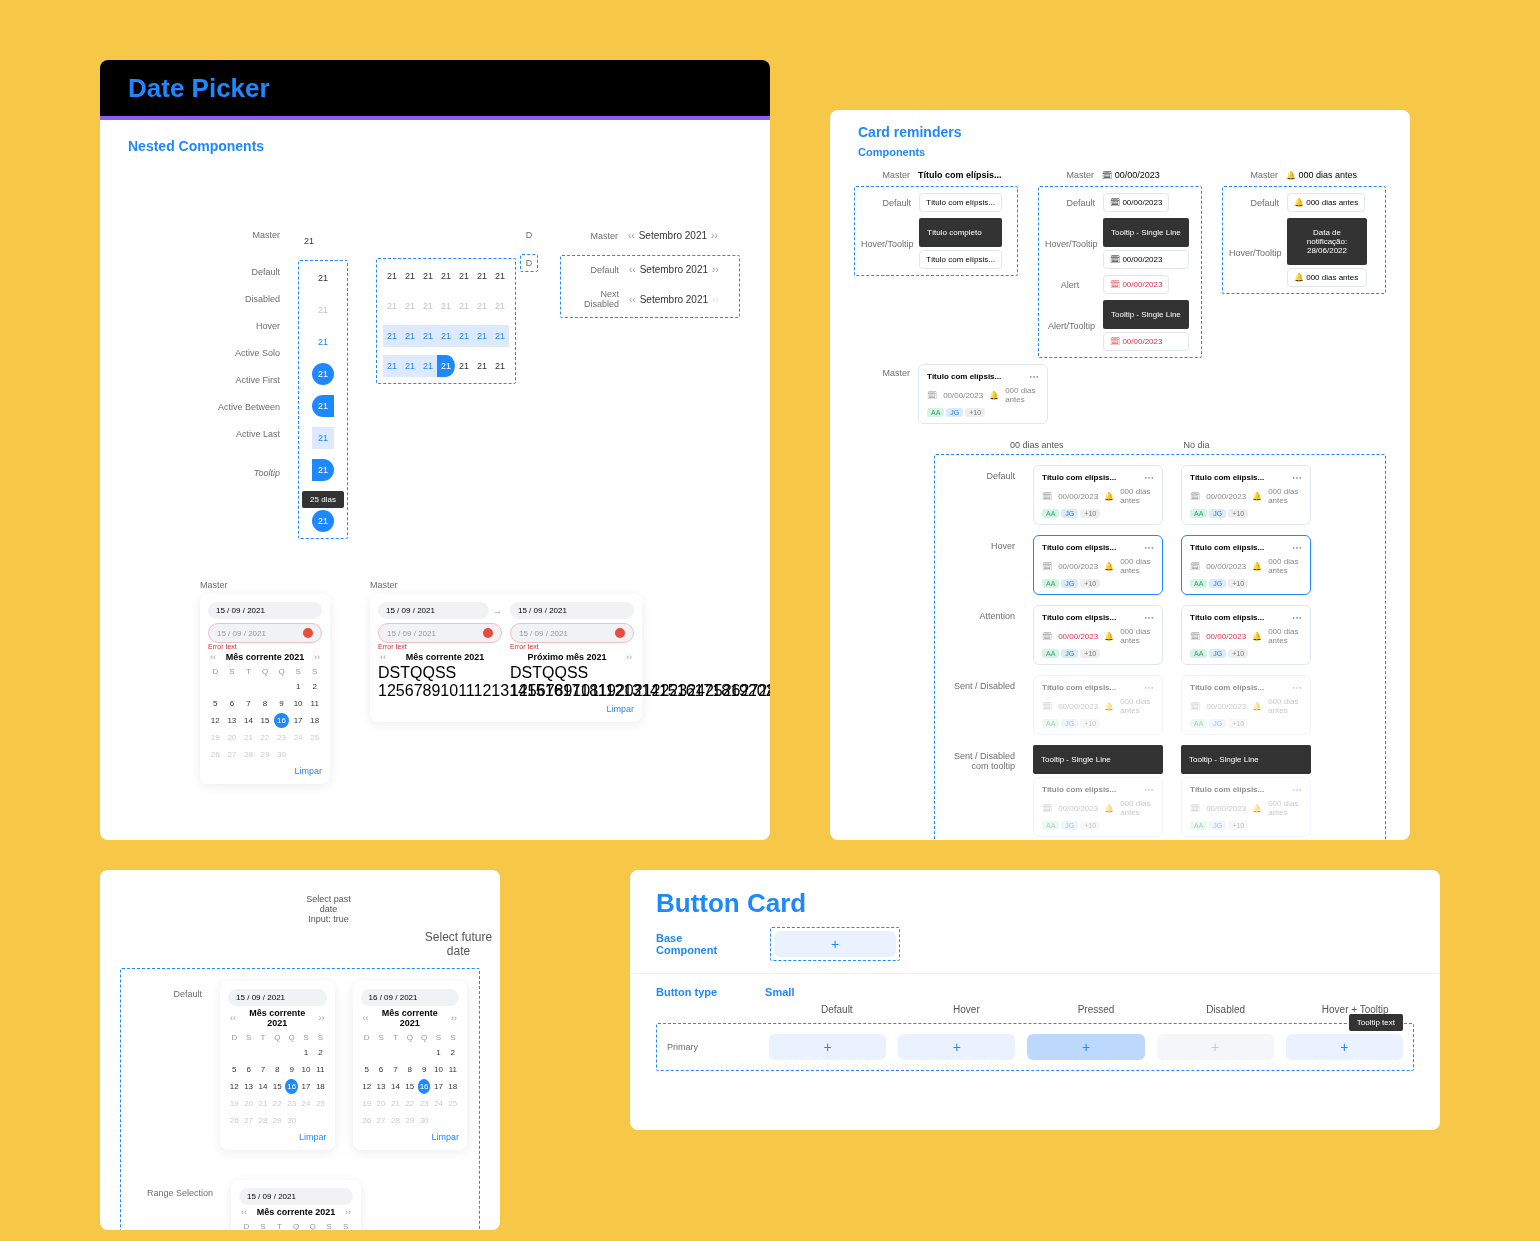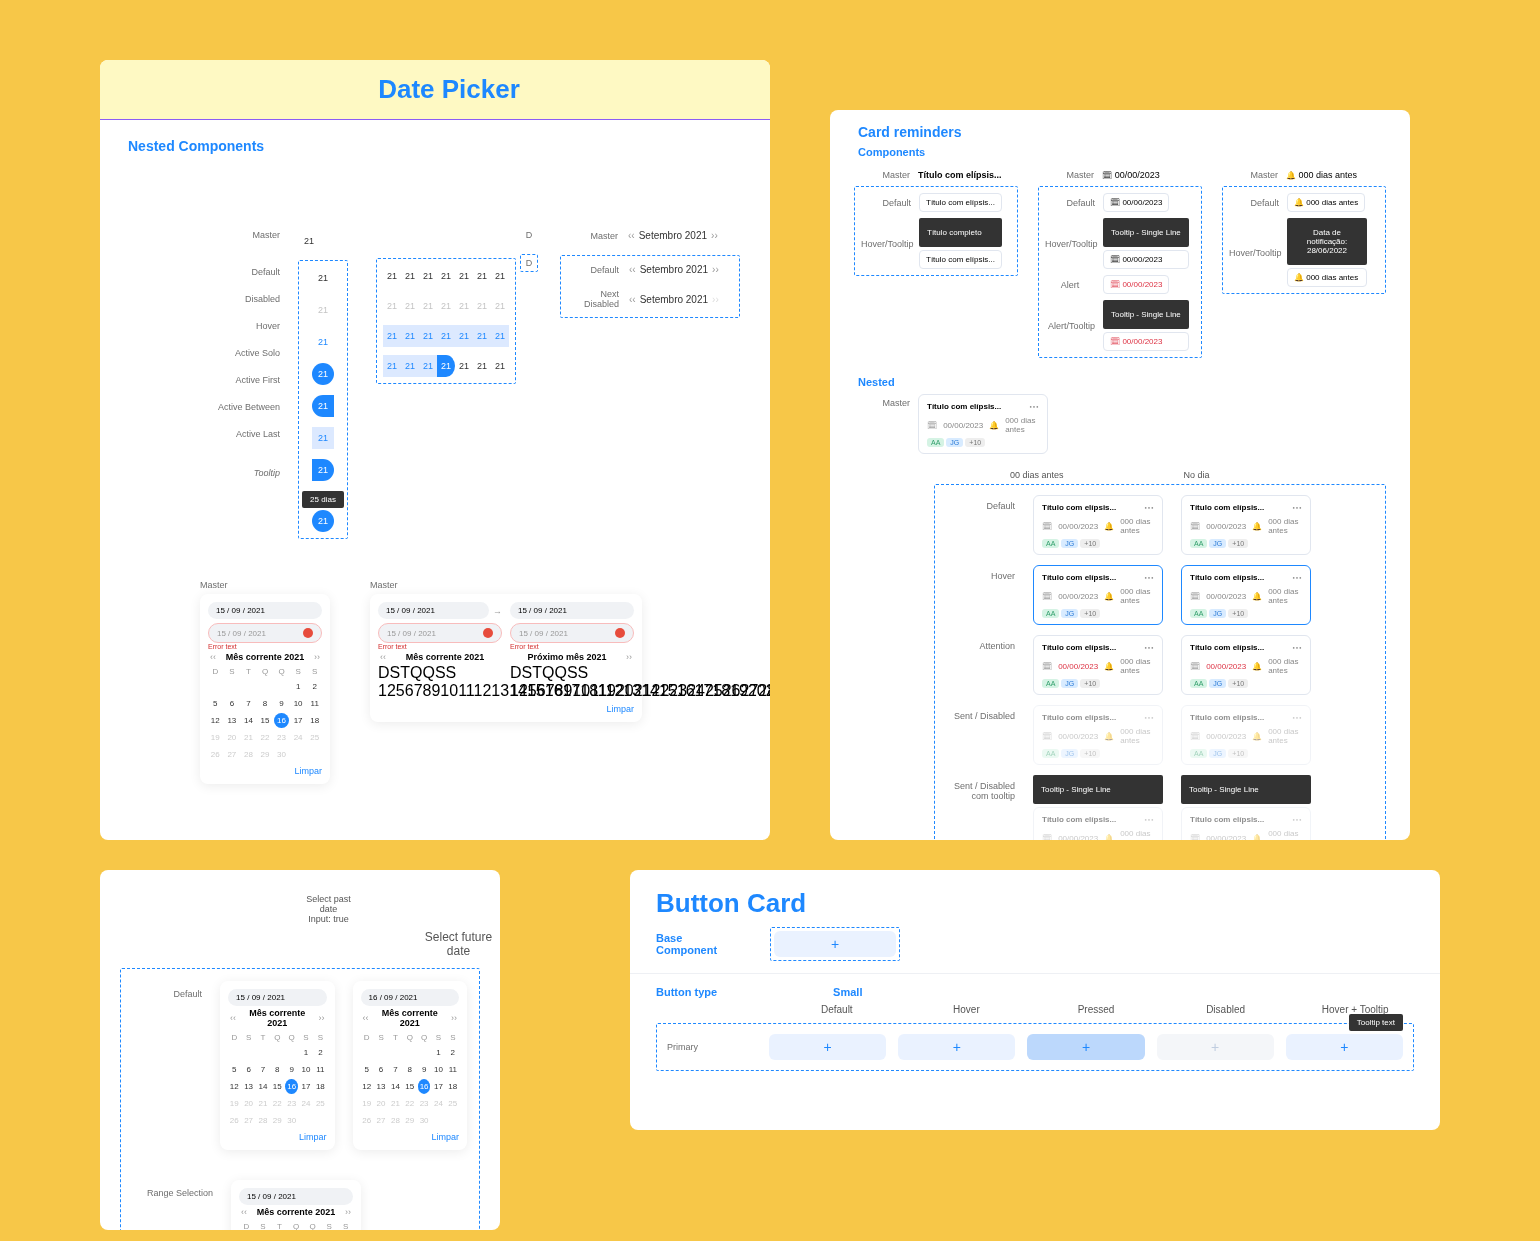--- a/index.html
+++ b/index.html
@@ -1,19 +1,19 @@
 <!DOCTYPE html>
 <html><head>
 <meta charset="utf-8">
 <style>
   * { box-sizing: border-box; margin: 0; padding: 0; }
   body { background: #f7c748; font-family: -apple-system, BlinkMacSystemFont, 'Segoe UI', Arial, sans-serif; width: 1540px; height: 1241px; overflow: hidden; position: relative; }
   .panel { background: #fff; border-radius: 8px; position: absolute; overflow: hidden; }
   .panel-title { color: #1e88ff; font-size: 26px; font-weight: 700; }
-  .panel-subhead { background: #fef9c3; height: 60px; border-bottom: 1px solid #8b5cf6; justify-content: center; }
+  .panel-subhead { background: #000000; height: 60px; border-bottom: 4px solid #8b5cf6; }
   .section-label { color: #1e88ff; font-size: 14px; font-weight: 600; padding: 18px 28px 6px; }
   .section-sub { color: #1e88ff; font-size: 11px; font-weight: 600; padding: 0 28px 6px; }
   .dashed-box { border: 1px dashed #1e88ff; border-radius: 2px; }
   .small-label { color: #6e6e6e; font-size: 9px; text-align: right; }
   .row { display: flex; align-items: center; }
   .day-cell { width: 22px; height: 22px; display: inline-flex; align-items: center; justify-content: center; font-size: 9px; color: #333; border-radius: 50%; }
   .day-cell.blue { color: #1e88ff; }
   .day-cell.solid { background: #1e88ff; color: #fff; }
   .day-cell.between { background: #dce9ff; color: #1e88ff; border-radius: 0; }
   .day-cell.first { background: #1e88ff; color: #fff; border-radius: 50% 0 0 50%; }
@@ -510,21 +510,20 @@
             <span class="small-label" style="width:50px;">Hover/Tooltip</span>
           <div style="display:flex;flex-direction:column;gap:3px;">
               <span class="tt-strip" style="white-space:normal;width:80px;text-align:center;">Data de notificação: 28/06/2022</span>
               <span class="tiny-box"><span class="icon-bell"></span> <span>000 dias antes</span></span>
             </div>
         </div>
       </div>
     </div>
   </div>
 
-  <div class="section-sub" style="padding-top:12px;">Nested</div>
 
   <div style="padding:0 24px;">
     <div class="row" style="gap:8px;align-items:flex-start;">
       <span class="small-label" style="width:56px;padding-top:4px;">Master</span>
       <div class="card-rem">
         <div class="title">
             <span>Título com elípsis...</span>
             <span class="more">⋯</span>
           </div>
         <div class="meta">
@@ -760,21 +759,21 @@
 </div>
 
 <div class="panel" style="left:630px; top:870px; width:810px; height:260px;">
   <div class="panel-title" style="padding:18px 26px 8px;">Button Card</div>
   <div style="display:flex;align-items:center;gap:24px;padding:0 26px 12px;border-bottom:1px solid #eef0f4;">
     <div class="section-sub" style="padding:0;width:90px;">Base Component</div>
     <div class="dashed-box" style="width:130px;padding:3px;">
       <div class="add-btn">+</div>
     </div>
   </div>
-  <div style="display:flex;gap:116px;padding:12px 26px 6px;">
+  <div style="display:flex;gap:48px;padding:12px 26px 6px;">
     <span class="section-sub" style="padding:0;">Button type</span>
     <span class="section-sub" style="padding:0;">Small</span>
   </div>
   <div style="display:grid;grid-template-columns:110px repeat(5,1fr);gap:12px;padding:0 26px;align-items:center;">
     <span></span>
     <span class="col-hdr">Default</span>
     <span class="col-hdr">Hover</span>
     <span class="col-hdr">Pressed</span>
     <span class="col-hdr">Disabled</span>
     <span class="col-hdr">Hover + Tooltip</span>

